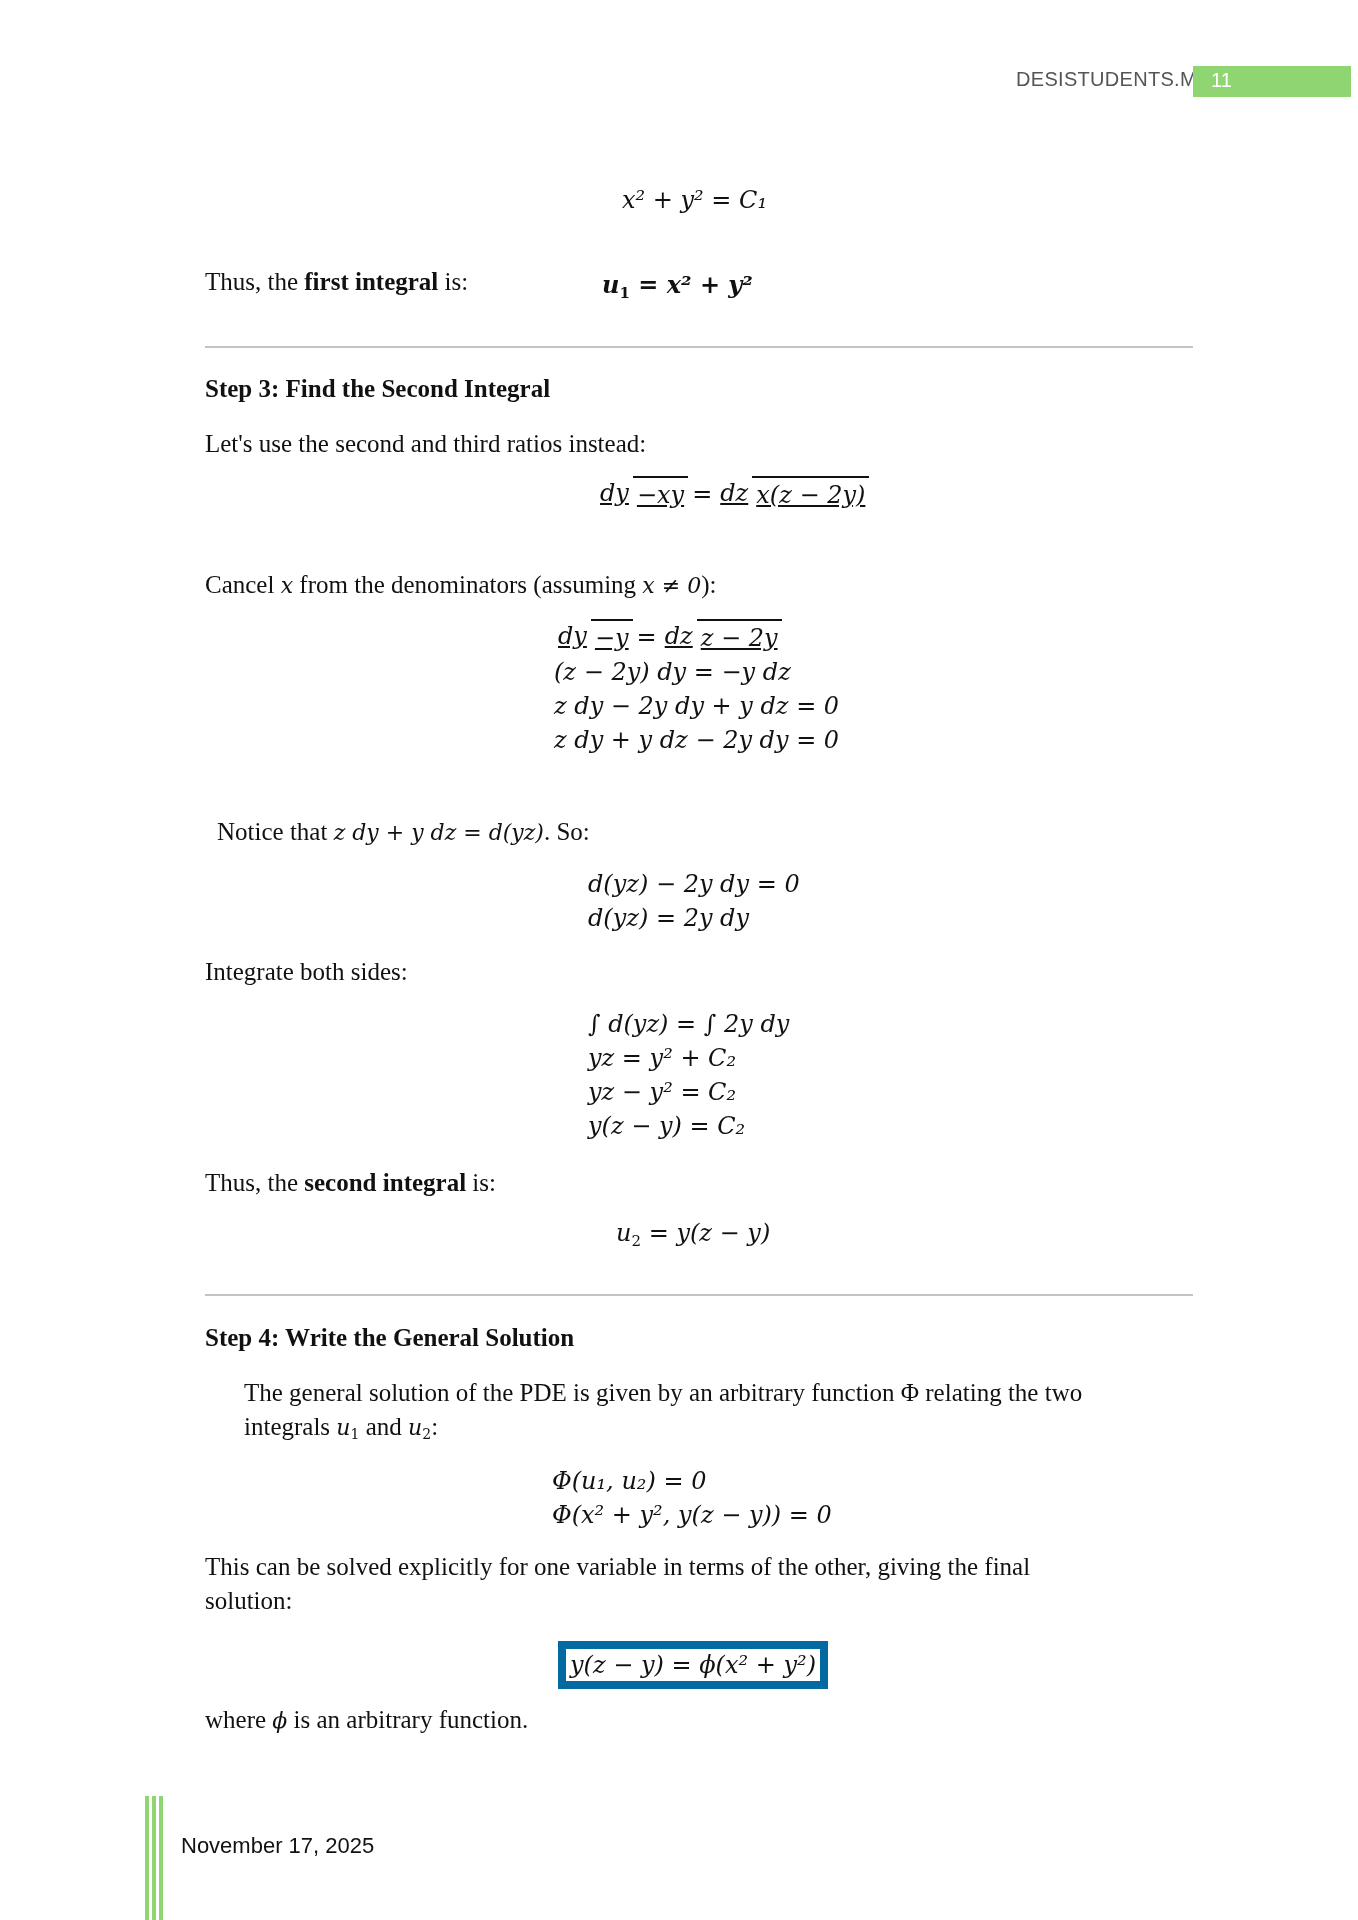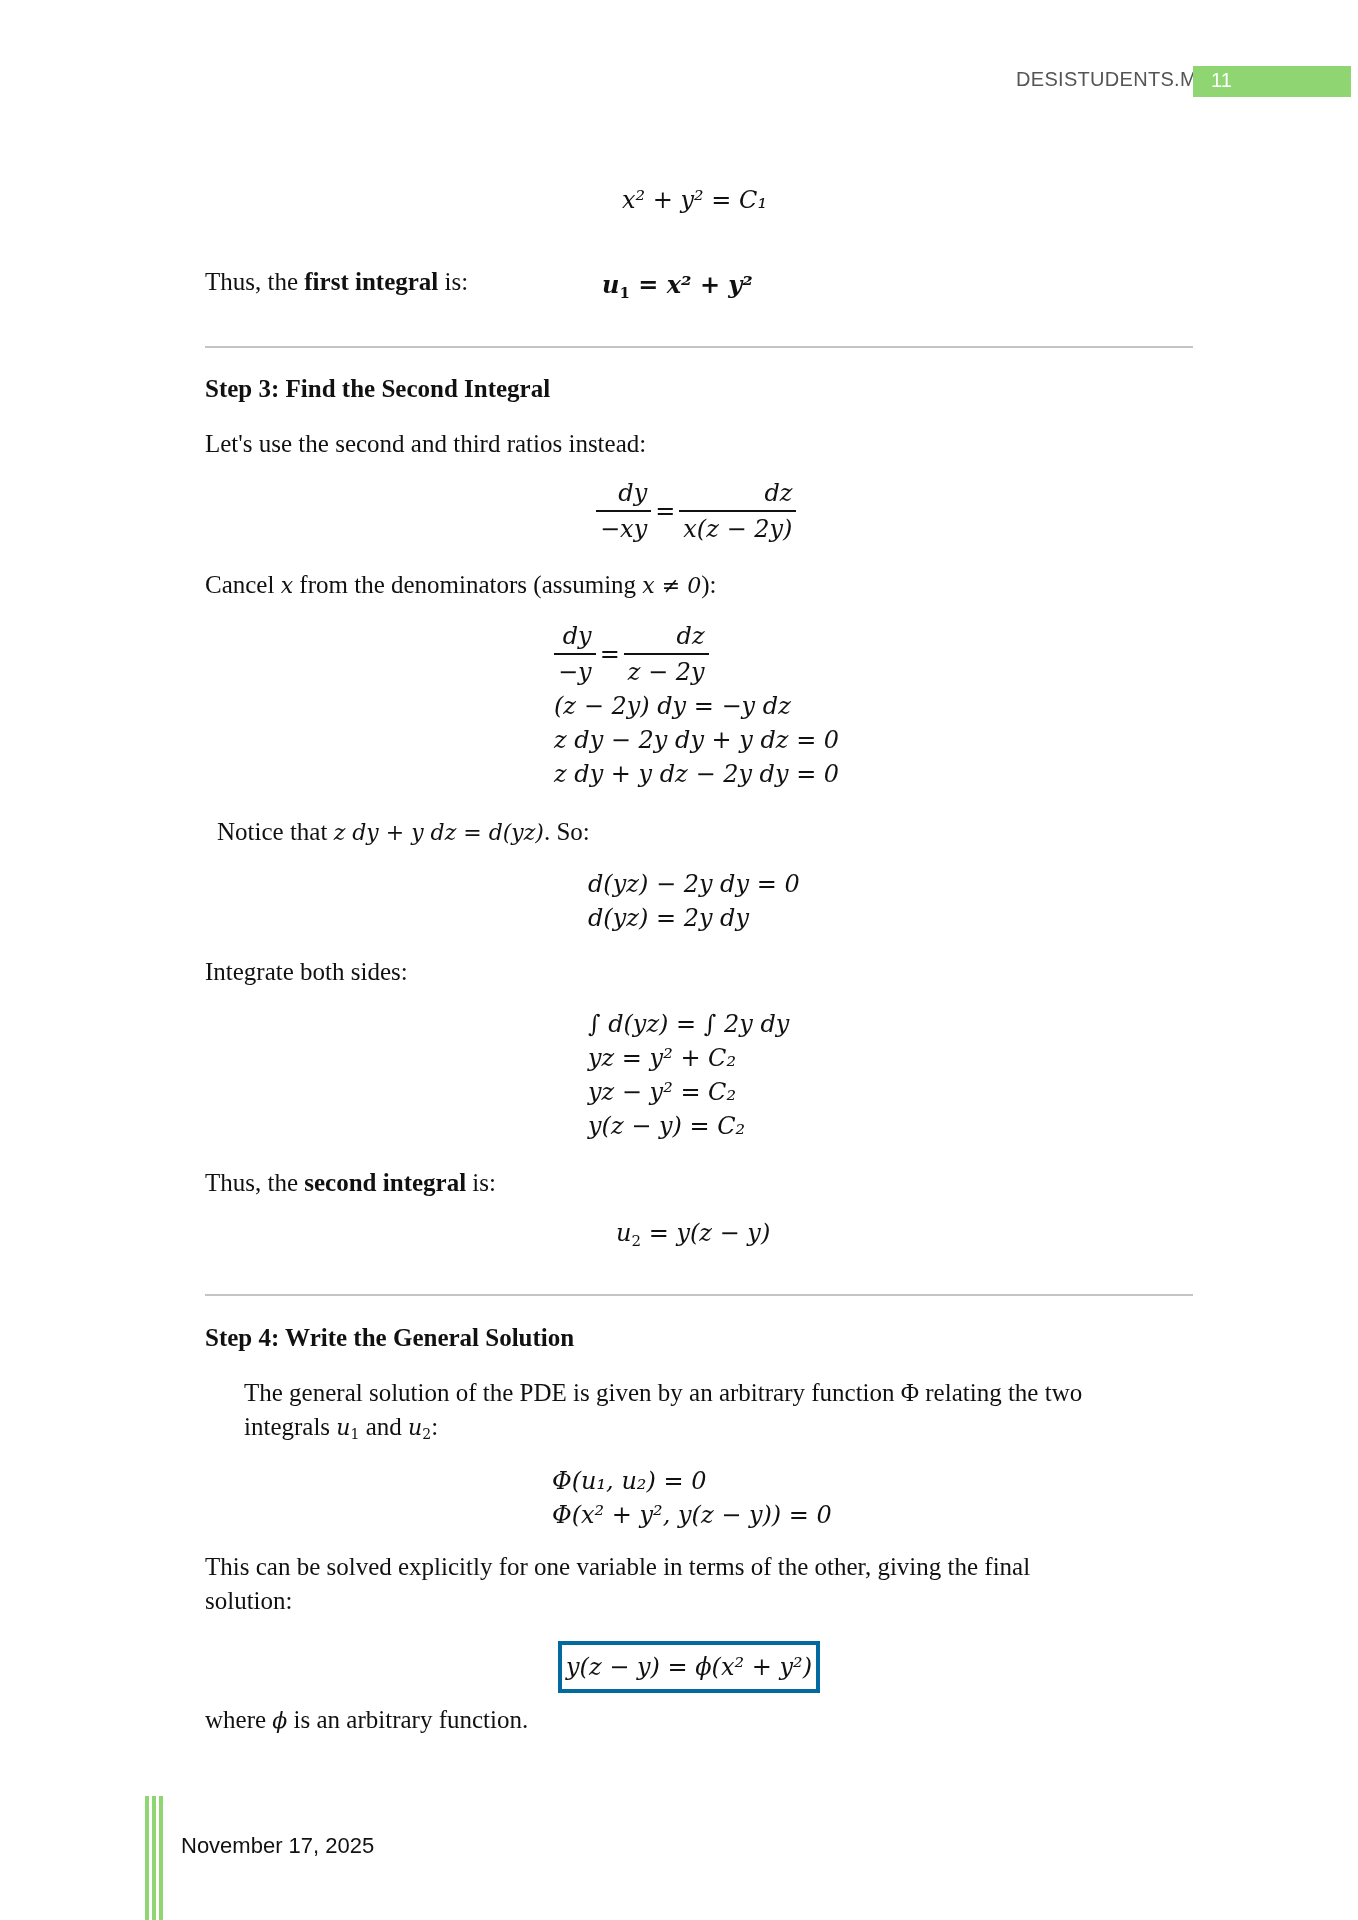--- a/index.html
+++ b/index.html
@@ -15,27 +15,27 @@
 
   .block { position: absolute; }
   .para { position: absolute; left: 205px; font-size: 25px; line-height: 34px; color: #111; }
   .para b { font-weight: bold; }
   .para .im { font-family: "DejaVu Serif", serif; font-style: italic; font-size: 22px; }
   .para .im sub { font-size: 14px; font-style: normal; vertical-align: -4px; line-height: 0; }
 
   .hr { position: absolute; left: 205px; width: 988px; height: 2px; background: #c4c4c4; }
   .heading { position: absolute; left: 205px; font-size: 25px; font-weight: bold; }
 
-  .frac { display: inline-flex; flex-direction: column; align-items: flex-end; vertical-align: middle; }
+  .frac { display: inline-flex; flex-direction: row; align-items: flex-start; vertical-align: middle; text-decoration: underline; }
   .frac .num { padding: 0 4px; line-height: 34px; }
   .frac .den { padding: 0 4px; border-top: 2px solid #111; line-height: 34px; }
   .eqsign { display: inline-block; vertical-align: middle; margin: 0 4px; font-style: normal; }
   .line { line-height: 34px; }
 
-  .boxed { border: 4px solid #0369a1; padding: 8px 4px; display: inline-block; }
+  .boxed { border: 8px solid #0369a1; padding: 2px 4px; display: inline-block; }
 
   .footer-bars { position: absolute; left: 145px; top: 1796px; width: 18px; height: 124px; }
   .footer-bars span { position: absolute; top: 0; width: 4px; height: 124px; background: #8fd672; }
   .footer-date { position: absolute; left: 181px; top: 1833px; font-family: "Liberation Sans", sans-serif; font-size: 22px; color: #111; }
 </style>
 </head>
 <body>
 
 <div class="header-site">DESISTUDENTS.ME</div>
 <div class="page-num-bar">

